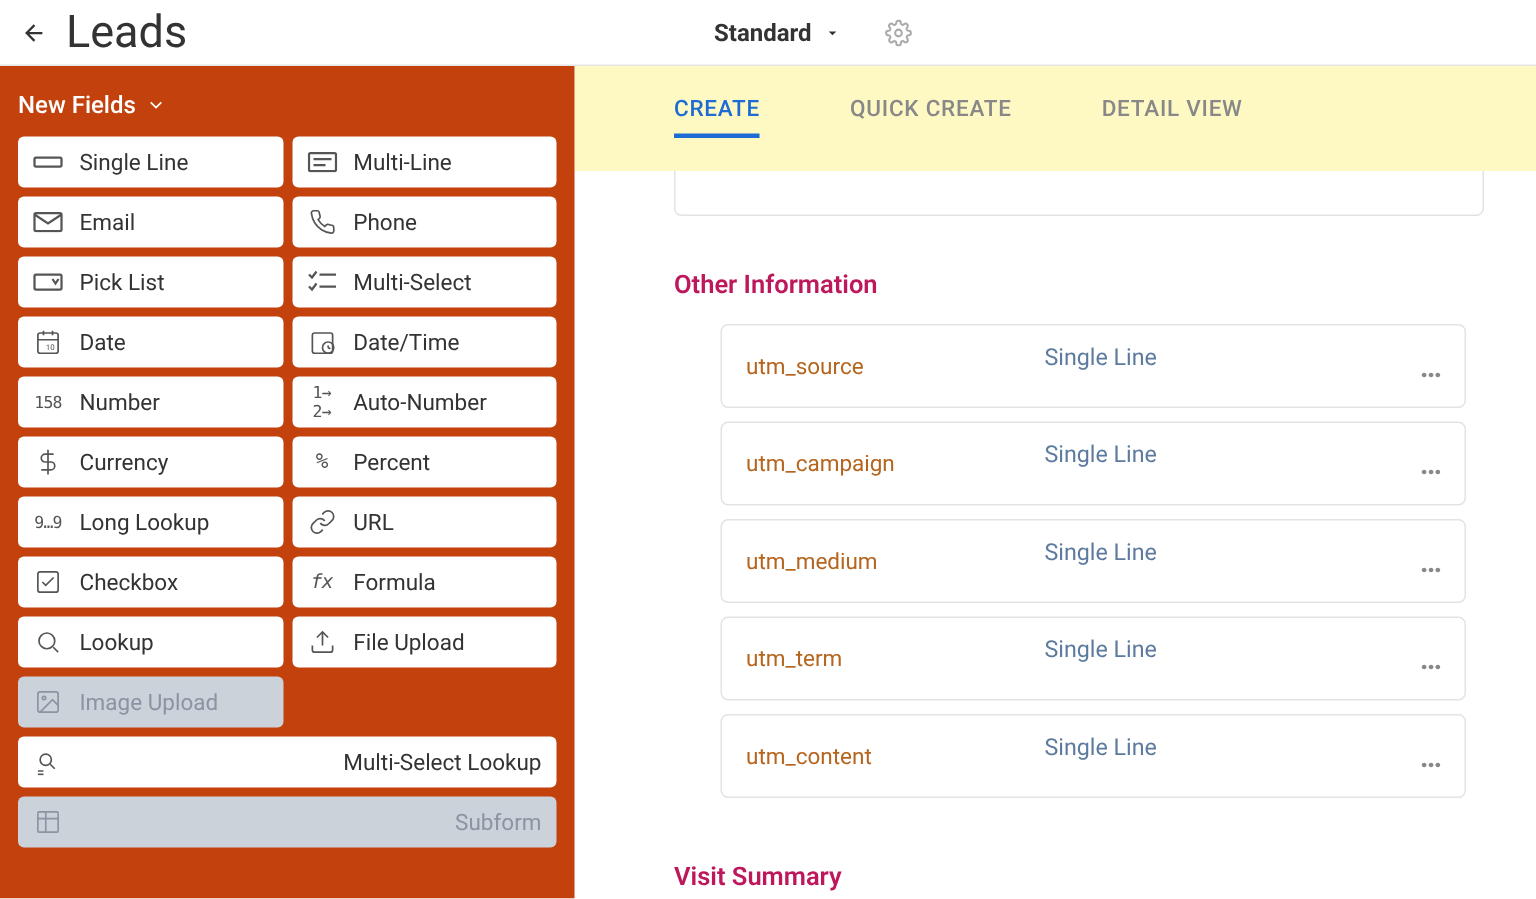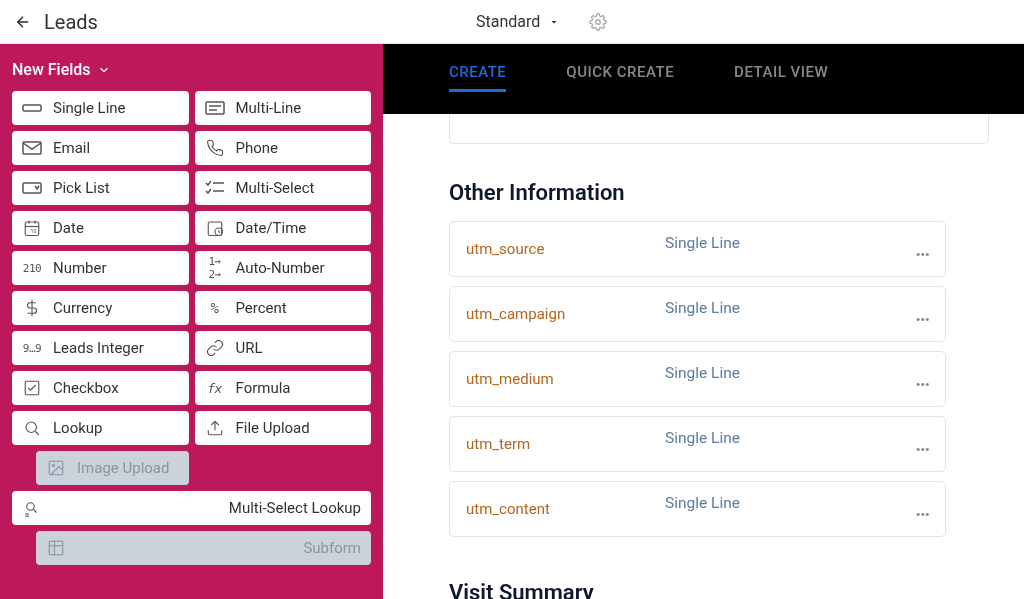--- a/index.html
+++ b/index.html
@@ -7,61 +7,61 @@
     
     .header-bar {
       height: 44px;
       display: flex;
       align-items: center;
       padding: 0 14px;
       border-bottom: 1px solid #e5e5e5;
       background: #fff;
     }
     .back-arrow { width: 18px; height: 18px; cursor: pointer; margin-right: 12px; }
-    .page-title { font-size: 20px; color: #333; font-weight: 400; flex: 0 0 auto; }
-    .header-center { position: absolute; left: 476px; display: flex; align-items: center; gap: 1px; }
+    .page-title { font-size: 30px; color: #333; font-weight: 400; flex: 0 0 auto; }
+    .header-center { position: absolute; left: 476px; display: flex; align-items: center; gap: 1px; font-weight: bold; }
     .layout-dropdown { display: flex; align-items: center; gap: 8px; cursor: pointer; color: #333; font-size: 16px; }
     .gear-icon { width: 18px; height: 18px; color: #999; cursor: pointer; margin-left: 28px; }
     
     .main-area { display: flex; height: calc(100% - 44px); }
     
     
-    .sidebar { width: 383px; background: #be185d; padding: 16px 12px; overflow-y: auto; }
+    .sidebar { width: 383px; background: #c2410c; padding: 16px 12px; overflow-y: auto; }
     .sidebar-section-title { color: #fff; font-size: 16px; font-weight: 500; display: flex; align-items: center; gap: 6px; cursor: pointer; margin-bottom: 12px; }
     .chevron-down { width: 14px; height: 14px; }
     .field-grid { display: grid; grid-template-columns: 1fr 1fr; gap: 6px; }
     .field-btn {
       display: flex; align-items: center; gap: 11px;
       background: #fff; border: none; border-radius: 4px;
       padding: 8px 10px; font-size: 15px; color: #333; cursor: pointer;
       text-align: left; height: 34px;
     }
-    .field-btn.disabled { background: #ccd2da; color: #8a94a3; cursor: default; margin-left: 24px; }
+    .field-btn.disabled { background: #ccd2da; color: #8a94a3; cursor: default; }
     .field-btn.full { grid-column: 1 / span 2; justify-content: space-between; }
     .field-icon { width: 20px; height: 16px; display: flex; align-items: center; justify-content: center; flex: 0 0 20px; color:#555; }
     .field-icon-text { font-family: monospace; font-size: 11px; color:#555; letter-spacing: -0.5px; }
     
     
     .content { flex: 1; padding: 0 0 0 0; overflow-y: auto; background:#fff; }
-    .tabs-row { display: flex; gap: 0; padding: 11px 0 0 66px; background:#000000; height:70px; align-items:flex-start; }
+    .tabs-row { display: flex; gap: 0; padding: 11px 0 0 66px; background:#fef9c3; height:70px; align-items:flex-start; }
     .tab {
       padding: 8px 0; margin-right: 60px;
       font-size: 15px; letter-spacing: 0.5px; color: #888; cursor: pointer;
       border-bottom: 3px solid transparent; font-weight:500;
     }
     .tab.active { color: #1d6bd4; border-bottom-color: #1d6bd4; }
     
     .placeholder-box { margin: 0 auto 36px 66px; width: 540px; height: 30px; border: 1px solid #e2e2e2; border-radius: 5px; border-top:none; border-top-left-radius:0; border-top-right-radius:0; }
     
-    .section-title { font-size: 22px; font-weight: 600; color: #0f172a; margin: 0 0 16px 66px; }
+    .section-title { font-size: 17px; font-weight: 600; color: #be185d; margin: 0 0 16px 66px; }
     
     .field-row {
       display: flex; align-items: center;
       border: 1px solid #e3e3e3; border-radius: 5px;
-      margin: 0 0 9px 66px; width: 497px;
+      margin: 0 0 9px 97px; width: 497px;
       padding: 18px 16px;
       position: relative;
     }
     .field-name { color: #b5651d; font-size: 15px; flex: 0 0 180px; }
     .field-type { color: #5d7b9e; font-size: 15.5px; position:absolute; left:215px; top:12px; }
     .field-menu { color: #888; font-size: 20px; cursor: pointer; position:absolute; right:14px; letter-spacing:1px; font-weight:700; }
   </style>
 </head>
 <body>
 
@@ -167,21 +167,21 @@
               <rect x="3" y="4" width="18" height="18" rx="2" stroke="#555" stroke-width="1.5" fill="none"></rect>
               <circle cx="17" cy="17" r="5" stroke="#555" stroke-width="1.5" fill="none"></circle>
               <line x1="17" y1="15" x2="17" y2="17" stroke="#555" stroke-width="1.5" fill="none"></line>
               <line x1="17" y1="17" x2="19" y2="18" stroke="#555" stroke-width="1.5" fill="none"></line>
             </svg>
           </span>
           <span>Date/Time</span>
         </button>
         <button class="field-btn">
           <span class="field-icon">
-            <span class="field-icon-text">210</span>
+            <span class="field-icon-text">158</span>
           </span>
           <span>Number</span>
         </button>
         <button class="field-btn">
           <span class="field-icon">
             <span class="field-icon-text">1→<br>2→</span>
           </span>
           <span>Auto-Number</span>
         </button>
         <button class="field-btn">
@@ -196,21 +196,21 @@
         <button class="field-btn">
           <span class="field-icon">
             <span class="field-icon-text" style="font-size:14px">%</span>
           </span>
           <span>Percent</span>
         </button>
         <button class="field-btn">
           <span class="field-icon">
             <span class="field-icon-text">9…9</span>
           </span>
-          <span>Leads Integer</span>
+          <span>Long Lookup</span>
         </button>
         <button class="field-btn">
           <span class="field-icon">
             <svg width="18" height="18" viewBox="0 0 24 24">
               <path d="M10 13a5 5 0 0 0 7.54.54l3-3a5 5 0 0 0-7.07-7.07l-1.72 1.71" stroke="#555" stroke-width="1.5" fill="none"></path>
               <path d="M14 11a5 5 0 0 0-7.54-.54l-3 3a5 5 0 0 0 7.07 7.07l1.71-1.71" stroke="#555" stroke-width="1.5" fill="none"></path>
             </svg>
           </span>
           <span>URL</span>
         </button>

